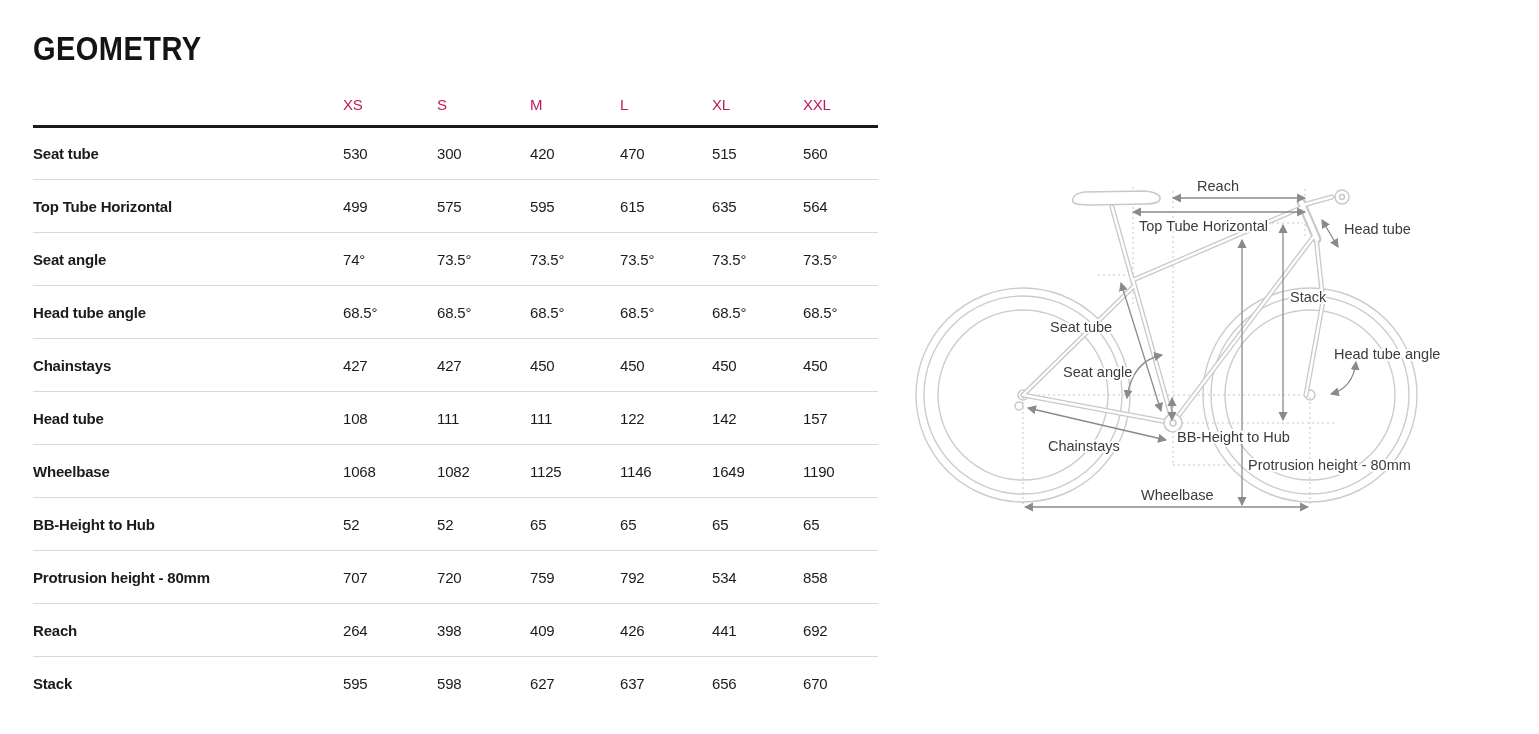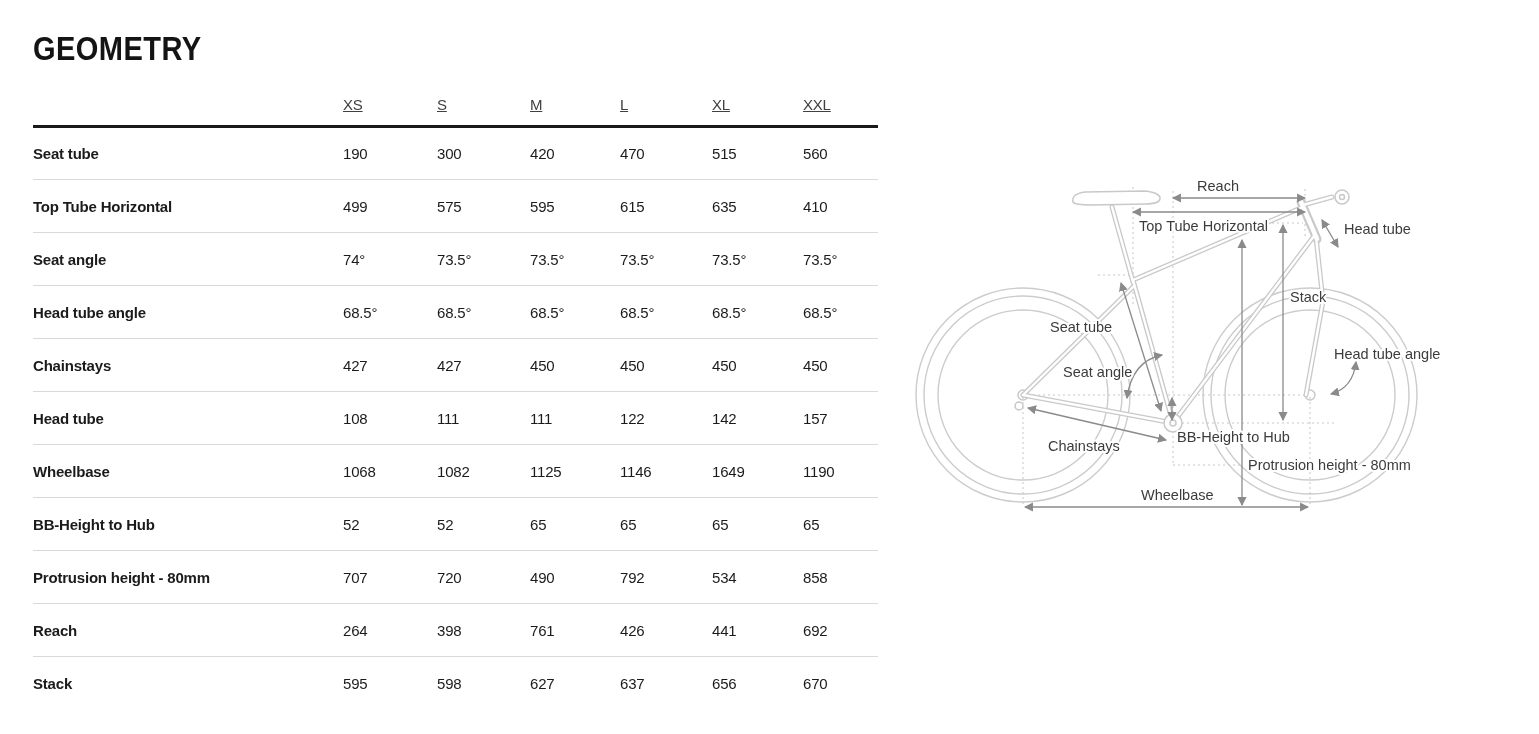--- a/index.html
+++ b/index.html
@@ -21,23 +21,22 @@
     text-align:left; font-size:15px; letter-spacing:-0.2px; padding:0; vertical-align:middle;
   }
   .geo-table col.c-label { width:310px; }
   .geo-table col.c-xs { width:94px; }
   .geo-table col.c-s  { width:93px; }
   .geo-table col.c-m  { width:90px; }
   .geo-table col.c-l  { width:92px; }
   .geo-table col.c-xl { width:91px; }
   .geo-table col.c-xxl{ width:75px; }
   .geo-table thead th {
-    font-weight:normal; color:#404040; height:41px;
+    font-weight:normal; color:#be185d; height:41px;
     border-bottom:3px solid #1a1a1a;
-    text-decoration:underline;
   }
   .geo-table tbody tr { height:53px; }
   .geo-table tbody tr:not(:last-child) > th,
   .geo-table tbody tr:not(:last-child) > td { border-bottom:1px solid #d9d9d9; }
   .geo-table tbody th { font-weight:bold; color:#1b1b1b; }
   .geo-table tbody td { font-weight:normal; color:#1b1b1b; }
 
   svg.bike-diagram { position:absolute; left:915px; top:145px; }
   .tube-o  { stroke:#c9c9c9; stroke-width:5;  fill:none; stroke-linecap:round; stroke-linejoin:round; }
   .tube-i  { stroke:#ffffff; stroke-width:2.4; fill:none; stroke-linecap:round; stroke-linejoin:round; }
@@ -74,35 +73,35 @@
       <th>S</th>
       <th>M</th>
       <th>L</th>
       <th>XL</th>
       <th>XXL</th>
     </tr>
   </thead>
   <tbody>
     <tr>
       <th>Seat tube</th>
-      <td>190</td>
+      <td>530</td>
       <td>300</td>
       <td>420</td>
       <td>470</td>
       <td>515</td>
       <td>560</td>
     </tr>
     <tr>
       <th>Top Tube Horizontal</th>
       <td>499</td>
       <td>575</td>
       <td>595</td>
       <td>615</td>
       <td>635</td>
-      <td>410</td>
+      <td>564</td>
     </tr>
     <tr>
       <th>Seat angle</th>
       <td>74°</td>
       <td>73.5°</td>
       <td>73.5°</td>
       <td>73.5°</td>
       <td>73.5°</td>
       <td>73.5°</td>
     </tr>
@@ -148,30 +147,30 @@
       <td>52</td>
       <td>65</td>
       <td>65</td>
       <td>65</td>
       <td>65</td>
     </tr>
     <tr>
       <th>Protrusion height - 80mm</th>
       <td>707</td>
       <td>720</td>
-      <td>490</td>
+      <td>759</td>
       <td>792</td>
       <td>534</td>
       <td>858</td>
     </tr>
     <tr>
       <th>Reach</th>
       <td>264</td>
       <td>398</td>
-      <td>761</td>
+      <td>409</td>
       <td>426</td>
       <td>441</td>
       <td>692</td>
     </tr>
     <tr>
       <th>Stack</th>
       <td>595</td>
       <td>598</td>
       <td>627</td>
       <td>637</td>

